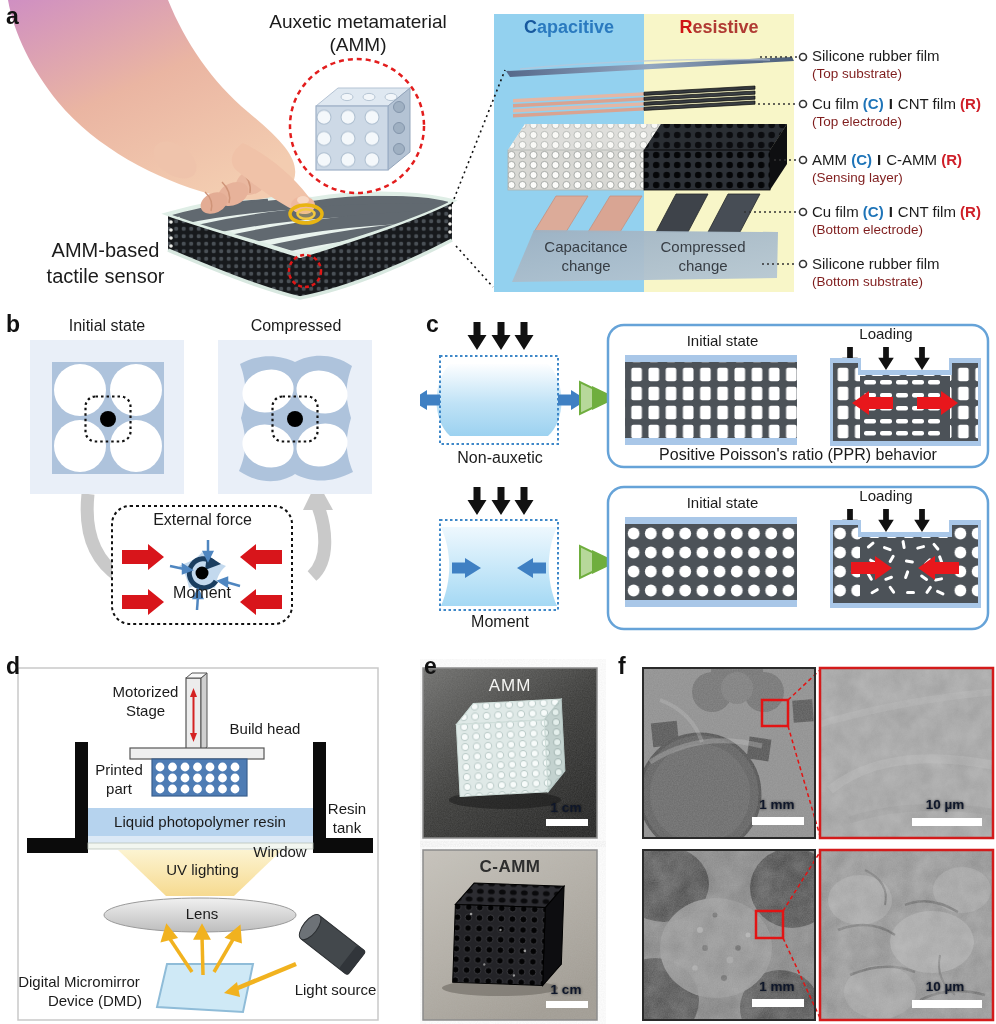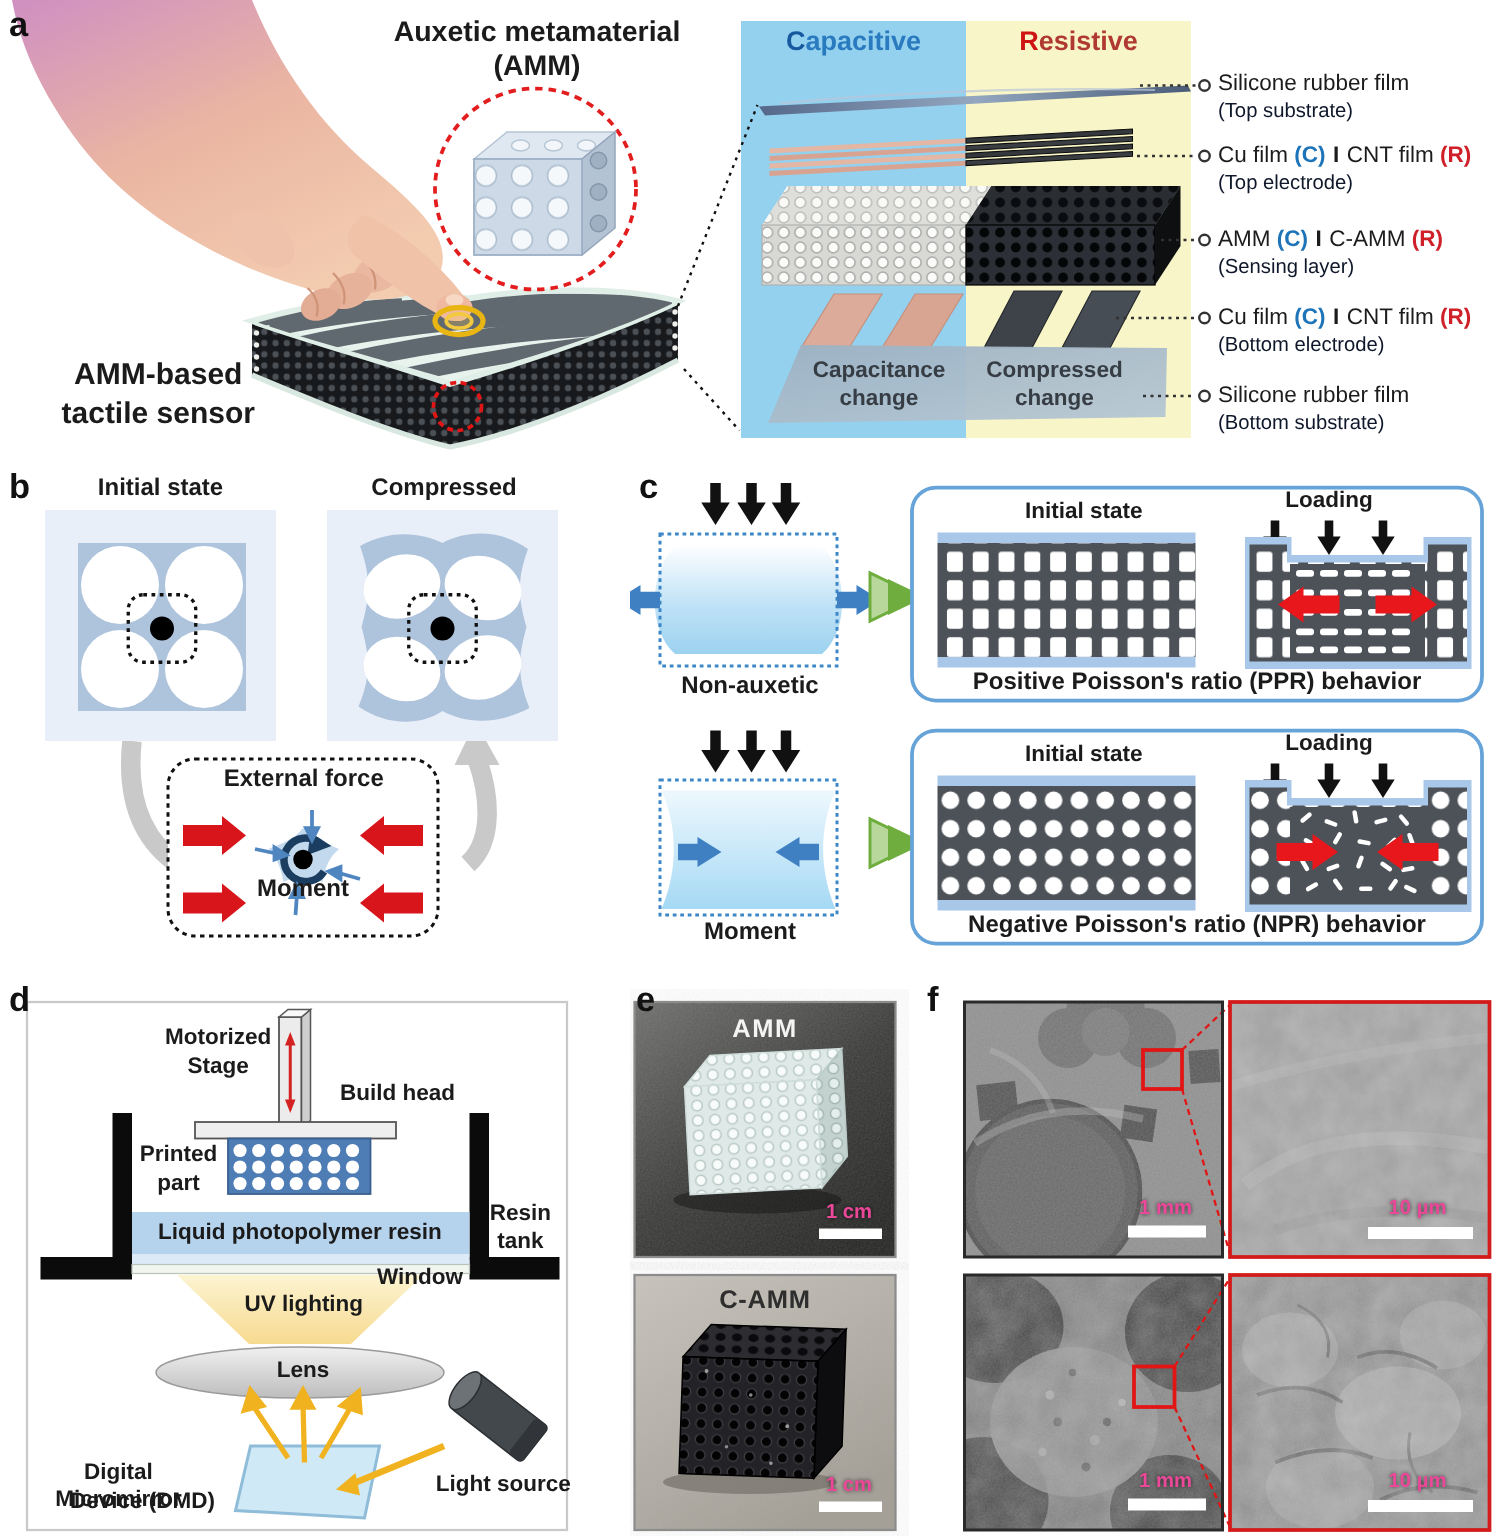--- a/index.html
+++ b/index.html
@@ -1,37 +1,37 @@
 <!DOCTYPE html>
 <html><head>
 <meta charset="utf-8">
 <style>
   html,body{margin:0;padding:0;background:#fff;}
   #root{position:relative;width:996px;height:1024px;background:#ffffff;
         font-family:"Liberation Sans",sans-serif;overflow:hidden;}
   svg.panel{position:absolute;display:block;}
   .lbl{position:absolute;color:#1b1b1b;line-height:1.22;}
-  .ctr{text-align:center;font-weight:bold;}
+  .ctr{text-align:center;}
   .panel-letter{font-size:23px;font-weight:bold;color:#111;}
   .fig-title{font-size:19px;}
   .sensor-cap{font-size:20px;}
   .hdr{font-size:18px;font-weight:bold;}
   .hdr-cap{color:#2a7abf;}
   .hdr-cap::first-letter{color:#17599e;}
   .hdr-res{color:#b03a33;}
   .hdr-res::first-letter{color:#cf1414;}
   .layer-l1{font-size:15px;color:#1c1c1c;white-space:nowrap;}
-  .layer-l2{font-size:13.5px;color:#0f172a;}
+  .layer-l2{font-size:13.5px;color:#7f1d1d;}
   .cc{color:#1e74b8;font-weight:bold;}
   .rr{color:#cf1f28;font-weight:bold;}
   .sep{font-weight:bold;margin:0 5px;}
   .sub16{font-size:16px;}
   .sub15{font-size:15px;}
   .cap16{font-size:16px;}
-  .white-sc{font-size:13.5px;font-weight:bold;color:#ec4899;
+  .white-sc{font-size:13.5px;font-weight:bold;color:#0f172a;
             text-shadow:0 0 3px rgba(0,0,0,.65);}
   .dark-sc{font-size:17px;color:#2e2e2e;font-weight:bold;letter-spacing:.5px;}
   .photo-amm{font-size:17px;color:#f4f4f2;letter-spacing:1px;}
   .stack-txt{font-size:15px;color:#373d44;}
 </style>
 </head>
 <body>
 
 <div id="root">
 
@@ -685,21 +685,20 @@
 <div class="lbl sub16 ctr" style="left:130px;top:510px;width:145px">External force</div>
 <div class="lbl sub16 ctr" style="left:144px;top:583px;width:116px">Moment</div>
 
 <div class="lbl sub16 ctr" style="left:440px;top:448px;width:120px">Non-auxetic</div>
 <div class="lbl sub16 ctr" style="left:440px;top:612px;width:120px">Moment</div>
 <div class="lbl sub15 ctr" style="left:650px;top:332px;width:145px">Initial state</div>
 <div class="lbl sub15 ctr" style="left:836px;top:325px;width:100px">Loading</div>
 <div class="lbl cap16 ctr" style="left:618px;top:445px;width:360px">Positive Poisson's ratio (PPR) behavior</div>
 <div class="lbl sub15 ctr" style="left:650px;top:494px;width:145px">Initial state</div>
 <div class="lbl sub15 ctr" style="left:836px;top:487px;width:100px">Loading</div>
-<div class="lbl cap16 ctr" style="left:618px;top:607px;width:360px">Negative Poisson's ratio (NPR) behavior</div>
 
 <div class="lbl sub15 ctr" style="left:103px;top:683px;width:85px">Motorized</div>
 <div class="lbl sub15 ctr" style="left:103px;top:702px;width:85px">Stage</div>
 <div class="lbl sub15 ctr" style="left:215px;top:720px;width:100px">Build head</div>
 <div class="lbl sub15 ctr" style="left:90px;top:761px;width:58px">Printed</div>
 <div class="lbl sub15 ctr" style="left:90px;top:780px;width:58px">part</div>
 <div class="lbl sub15 ctr" style="left:95px;top:813px;width:210px">Liquid photopolymer resin</div>
 <div class="lbl sub15 ctr" style="left:321px;top:800px;width:52px">Resin</div>
 <div class="lbl sub15 ctr" style="left:321px;top:819px;width:52px">tank</div>
 <div class="lbl sub15 ctr" style="left:248px;top:843px;width:64px">Window</div>

